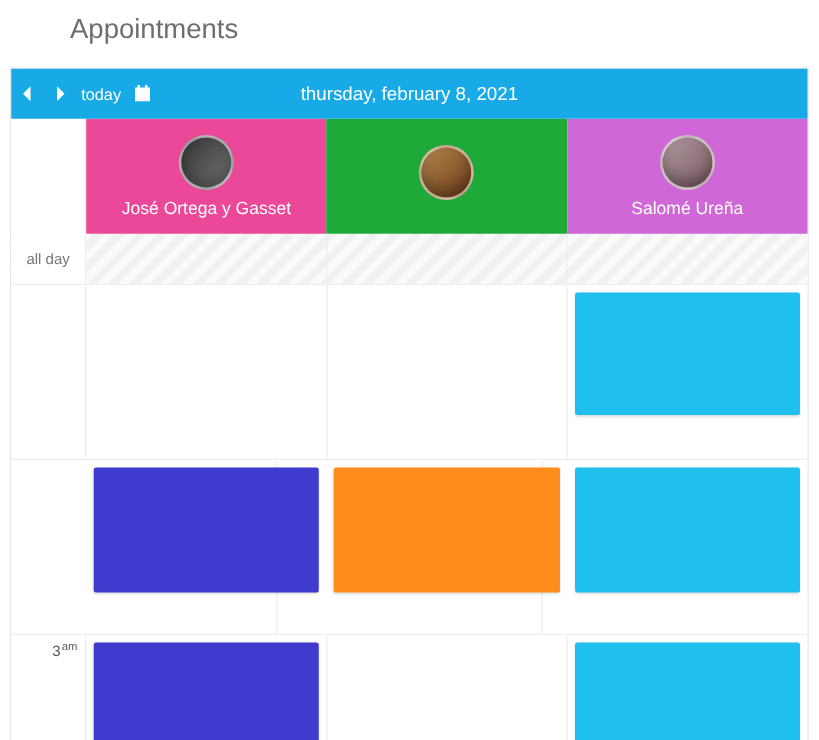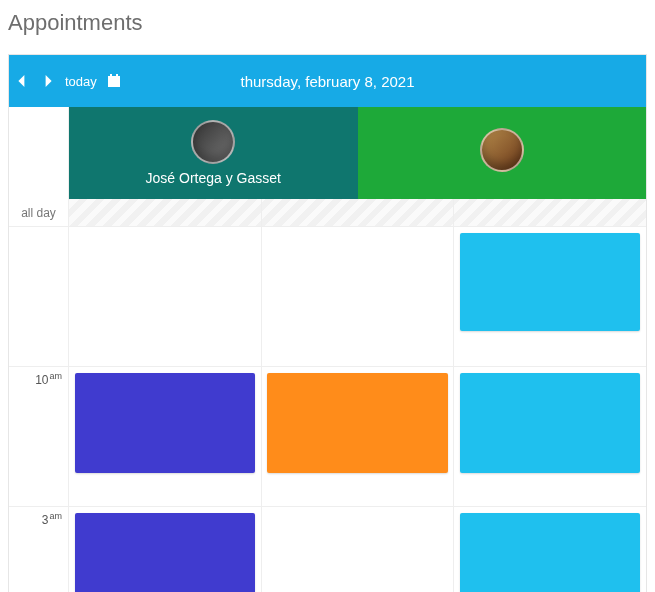--- a/index.html
+++ b/index.html
@@ -1,32 +1,32 @@
 <!DOCTYPE html>
 <html><head>
 <meta charset="utf-8">
 <style>
   * { box-sizing: border-box; margin: 0; padding: 0; }
   body { font-family: "Segoe UI", Arial, sans-serif; background: #fff; width: 655px; }
-  .page-title { color: #6e6e6e; font-size: 22px; font-weight: 400; padding: 10px 8px 18px; }
+  .page-title { color: #6e6e6e; font-size: 22px; font-weight: 400; padding: 10px 8px 18px; margin-left: 48px; }
   .scheduler { border: 1px solid #e6e6e6; margin: 0 8px; }
-  .toolbar { background: #17aae6; color: #fff; height: 52px; display: flex; align-items: center; position: relative; }
+  .toolbar { background: #17aae6; color: #fff; height: 40px; display: flex; align-items: center; position: relative; }
   .nav-btn { width: 26px; height: 36px; display: flex; align-items: center; justify-content: center; cursor: pointer; }
   .nav-btn svg { width: 12px; height: 12px; fill: #fff; }
   .today-btn { color: #fff; font-size: 13px; padding: 0 4px; cursor: pointer; }
   .cal-icon { width: 26px; display: flex; align-items: center; justify-content: center; cursor: pointer; }
   .cal-icon svg { width: 14px; height: 14px; fill: #fff; }
   .date-label { position: absolute; left: 50%; transform: translateX(-50%); color: #fff; font-size: 15px; }
   .header-row { display: flex; height: 92px; }
   .header-gutter { width: 60px; background: #fff; border-right: 1px solid #eee; }
   .resource { flex: 1; display: flex; flex-direction: column; align-items: center; justify-content: center; color: #fff; font-size: 14px; }
   .avatar { width: 44px; height: 44px; border-radius: 50%; border: 2px solid rgba(255,255,255,.5); margin-bottom: 6px; background: linear-gradient(135deg,#333,#777); box-shadow: inset 0 -6px 10px rgba(0,0,0,.3); }
   .avatar.a2 { background: linear-gradient(135deg,#b3894a,#6d3a1a); }
   .avatar.a3 { background: linear-gradient(135deg,#b09aa0,#7c5a63); }
-  .allday-row { display: flex; height: 28px; background: repeating-linear-gradient(-45deg,#fafafa 0,#fafafa 6px,#f1f1f1 6px,#f1f1f1 12px); border-bottom: 1px solid #eee; }
+  .allday-row { display: flex; height: 41px; background: repeating-linear-gradient(-45deg,#fafafa 0,#fafafa 6px,#f1f1f1 6px,#f1f1f1 12px); border-bottom: 1px solid #eee; }
   .allday-label { width: 60px; background:#fff; display:flex; align-items:center; justify-content:center; font-size:12px; color:#777; border-right:1px solid #eee; }
   .grid { position: relative; height: 385px; overflow: hidden; }
   .row { height: 140px; border-bottom: 1px solid #eee; display:flex; }
   .row.partial { height: 105px; border-bottom: none; }
   .gutter { width:60px; border-right:1px solid #eee; font-size:12px; color:#555; padding: 4px 6px 0 0; text-align:right; }
   .gutter sup { font-size: 9px; margin-left:1px; }
   .cell { flex:1; border-right:1px solid #eee; }
   .cell:last-child { border-right:none; }
   .events { position:absolute; left:60px; right:0; top:0; bottom:0; display:flex; }
   .col { flex:1; position:relative; padding: 0 6px; }
@@ -53,45 +53,48 @@
     <div class="cal-icon">
       <svg viewBox="0 0 14 14">
           <path d="M1 2h12v11H1V2zm1 3h10v7H2V5zM3 0h2v3H3V0zm6 0h2v3H9V0z"></path>
         </svg>
     </div>
     <div class="date-label">thursday, february 8, 2021</div>
   </div>
 
   <div class="header-row">
     <div class="header-gutter"></div>
-    <div class="resource" style="background:#0f766e">
+    <div class="resource" style="background:#ec4899">
       <div class="avatar"></div>
       <div>José Ortega y Gasset</div>
     </div>
     <div class="resource" style="background:#1ea939">
       <div class="avatar a2"></div>
+    </div>
+    <div class="resource" style="background:#cf68d6">
+      <div class="avatar a3"></div>
+      <div>Salomé Ureña</div>
     </div>
   </div>
 
   <div class="allday-row">
     <div class="allday-label">all day</div>
     <div class="cell"></div>
     <div class="cell"></div>
     <div class="cell"></div>
   </div>
 
   <div class="grid">
     <div class="row">
       <div class="gutter"><span></span><sup></sup></div>
       <div class="cell"></div>
         <div class="cell"></div>
         <div class="cell"></div>
     </div>
     <div class="row">
-      <div class="gutter"><span>10</span><sup>am</sup></div>
       <div class="cell"></div>
         <div class="cell"></div>
         <div class="cell"></div>
     </div>
     <div class="row partial">
       <div class="gutter"><span>3</span><sup>am</sup></div>
       <div class="cell"></div>
         <div class="cell"></div>
         <div class="cell"></div>
     </div>

